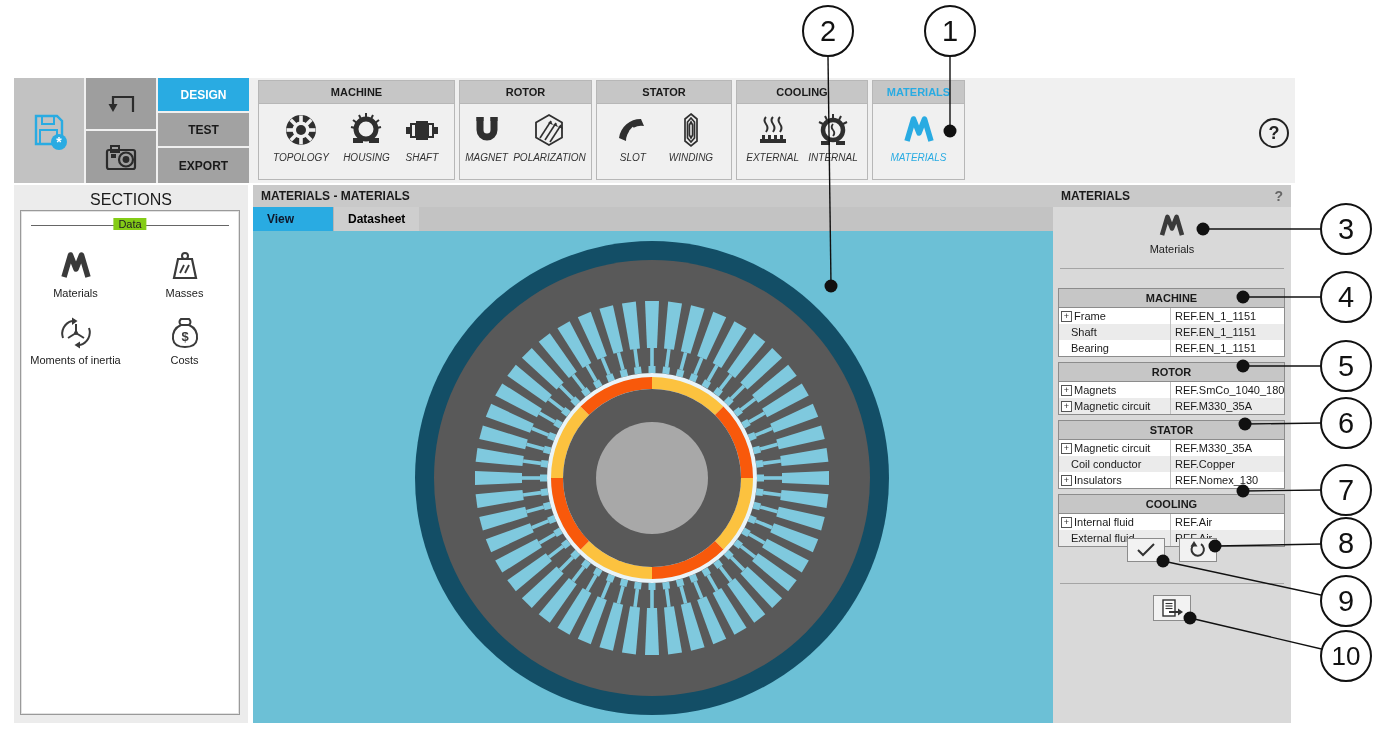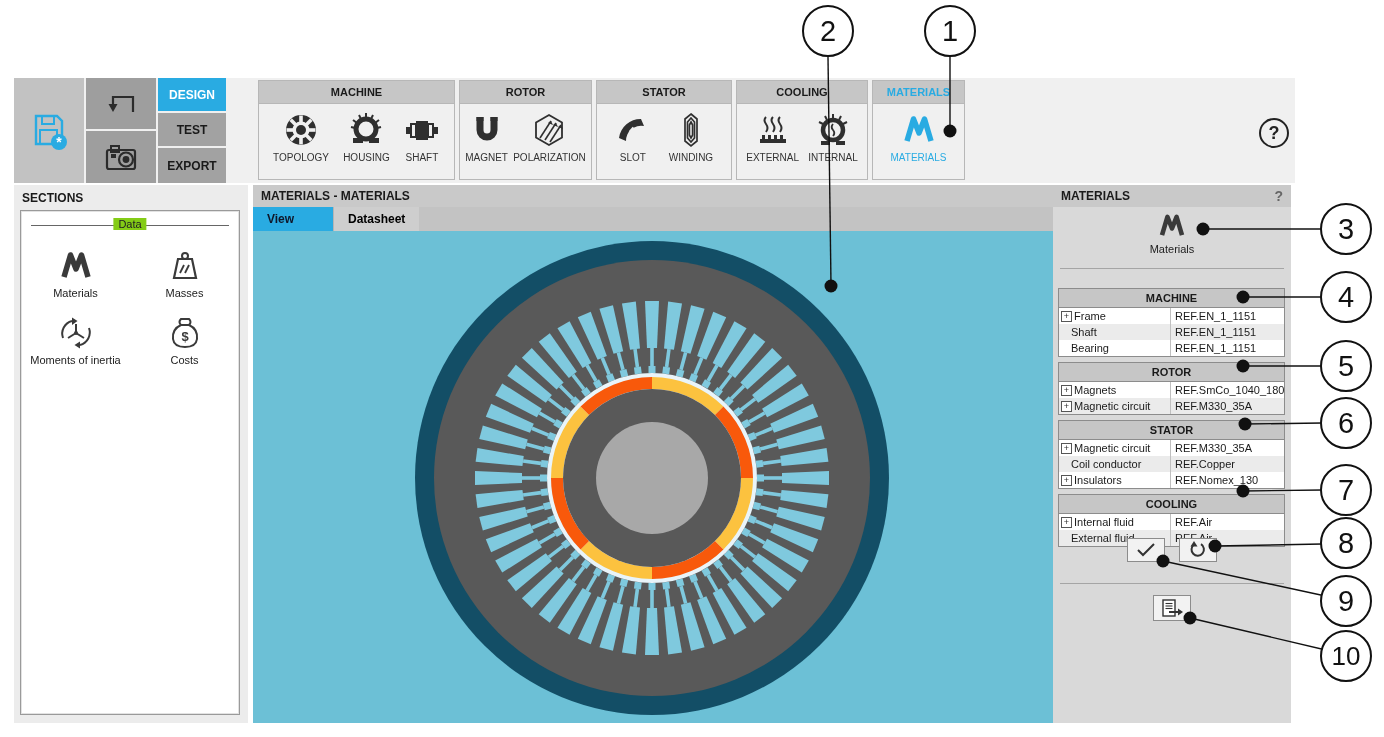--- a/index.html
+++ b/index.html
@@ -6,45 +6,45 @@
   body{font-family:"Liberation Sans", sans-serif; color:#1a1a1a;}
   #stage{position:relative;width:1384px;height:737px;background:#fff;overflow:hidden;}
   .abs{position:absolute;}
 
   
   #ribbon-bg{left:14px;top:78px;width:1281px;height:105px;background:#f0f0f0;}
   .qcell{display:flex;align-items:center;justify-content:center;}
   #save-cell{left:14px;top:78px;width:70px;height:105px;background:#c2c2c2;}
   #undo-cell{left:86px;top:78px;width:70px;height:51px;background:#9e9e9e;}
   #camera-cell{left:86px;top:131px;width:70px;height:52px;background:#9e9e9e;}
-  .mode-tab{left:158px;width:68px;height:33px;display:flex;align-items:center;justify-content:center;
+  .mode-tab{left:158px;width:91px;height:33px;display:flex;align-items:center;justify-content:center;
     font-size:12px;font-weight:bold;background:#a2a2a2;cursor:default;}
   #tab-design{top:78px;background:#29abe2;color:#fff;}
   #tab-test{top:113px;}
   #tab-export{top:148px;height:35px;}
 
   .rib-sec{top:80px;height:100px;background:#f0f0f0;border:1px solid #b7b7b7;box-sizing:border-box;}
   .rib-sec-h{height:22px;background:#c6c6c6;display:flex;align-items:center;justify-content:center;
     font-size:11px;font-weight:bold;border-bottom:1px solid #b7b7b7;}
   .rib-sec-h.cy{color:#29abe2;}
   .rib-items{display:flex;justify-content:space-evenly;align-items:flex-start;padding-top:8px;}
-  .rib-item{display:flex;flex-direction:column;align-items:center;gap:4px;width:max-content;}
+  .rib-item{display:flex;flex-direction:column;align-items:center;gap:4px;width:max-content;font-style:italic;}
   .rib-item .lbl{font-size:10px;color:#333;white-space:nowrap;}
   .rib-item .lbl.cy{color:#29abe2;}
   #sec-machine{left:258px;width:197px;}
   #sec-rotor{left:459px;width:133px;}
   #sec-stator{left:596px;width:136px;}
   #sec-cooling{left:736px;width:132px;}
   #sec-materials{left:872px;width:93px;}
   #help-btn{left:1259px;top:118px;width:26px;height:26px;border:2px solid #222;border-radius:50%;
     display:flex;align-items:center;justify-content:center;font-size:18px;font-weight:bold;color:#222;background:#f0f0f0;}
 
   
   #sidebar{left:14px;top:185px;width:234px;height:538px;background:#ececec;}
-  #sidebar-title{padding:6px 8px 0 8px;font-size:12px;font-weight:bold;}
+  #sidebar-title{padding:6px 8px 0 8px;font-size:16px;font-weight:normal;text-align:center;}
   #sidebar-box{position:absolute;left:6px;top:25px;width:220px;height:505px;background:#fff;
     border:1px solid #9a9a9a;box-shadow:inset 0 0 0 1px #e2e2e2;box-sizing:border-box;}
   #data-legend{position:relative;margin:14px 10px 0 10px;border-top:1px solid #666;}
   #data-legend span{position:absolute;top:-8px;left:50%;transform:translateX(-50%);
     background:#84cc16;padding:0 5px;font-size:11px;color:#222;}
   #data-grid{display:grid;grid-template-columns:1fr 1fr;row-gap:16px;padding-top:22px;}
   .data-item{display:flex;flex-direction:column;align-items:center;gap:3px;}
   .data-item .lbl{font-size:11px;color:#222;white-space:nowrap;}
 
   

